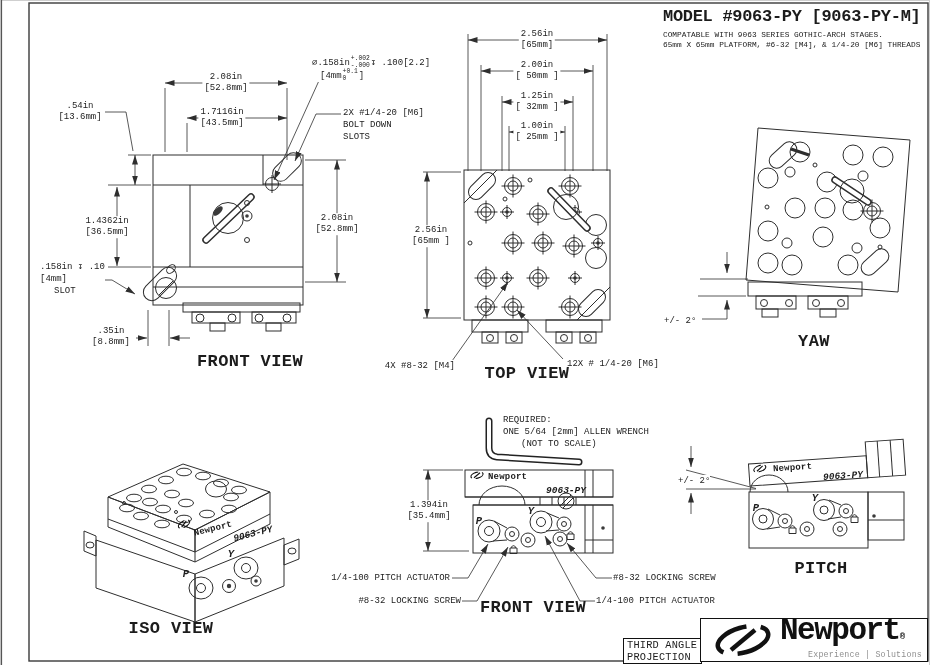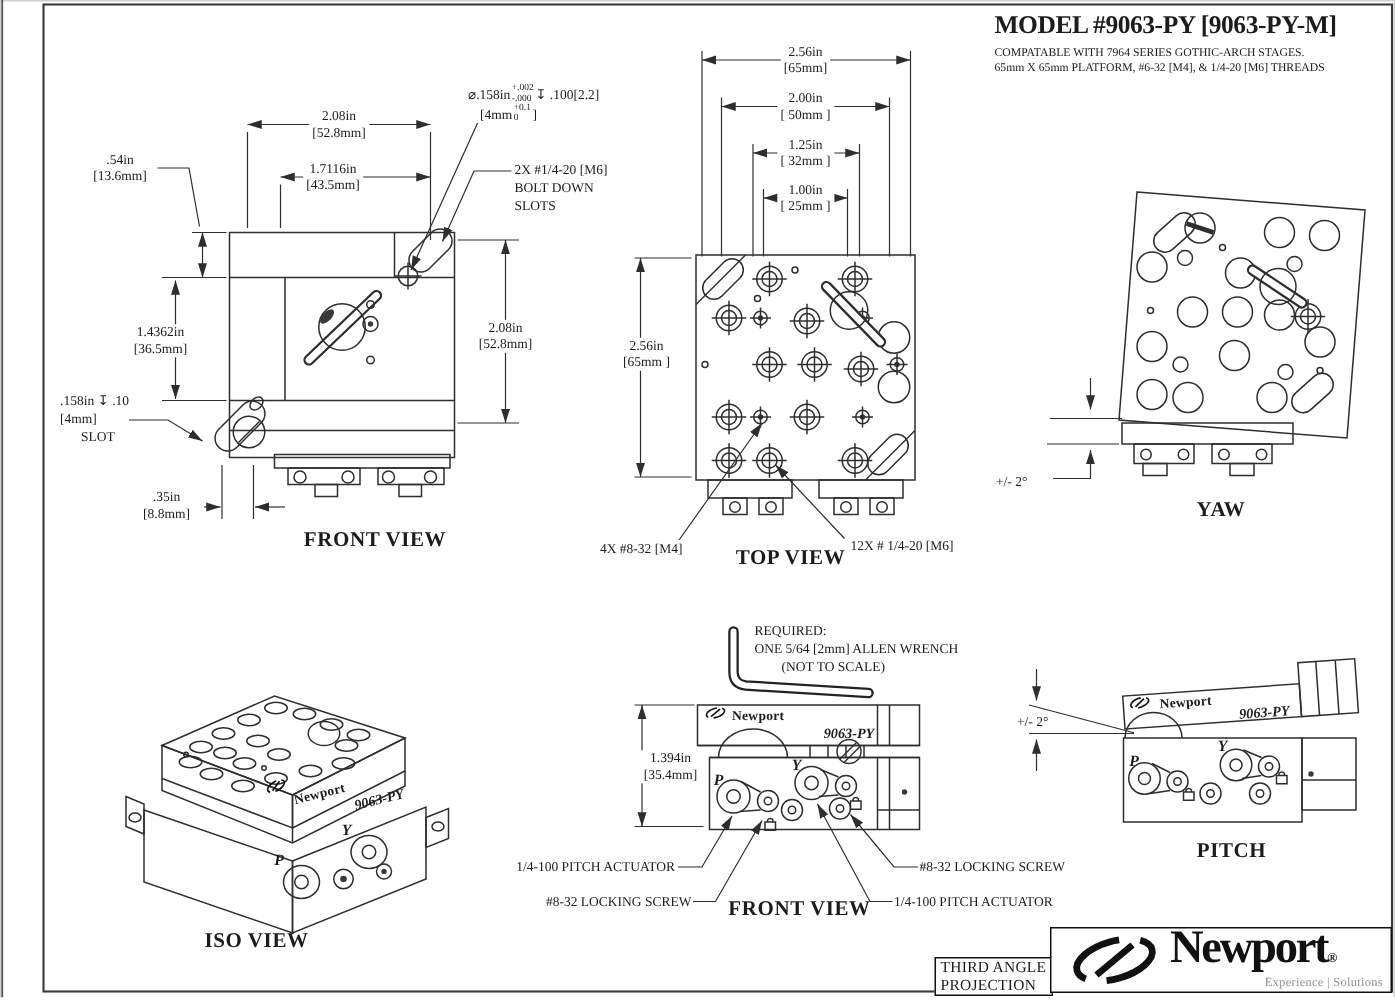--- a/index.html
+++ b/index.html
@@ -1,32 +1,32 @@
 <!DOCTYPE html>
 <html><head>
 <meta charset="utf-8">
 <style>
   html,body{margin:0;padding:0;background:#fff;}
   .sheet{position:relative;width:930px;height:665px;background:#fff;overflow:hidden;
-         font-family:Liberation Serif, serif;color:#1c1c1c;}
+         font-family:Liberation Mono, monospace;color:#1c1c1c;}
   .sheet svg.art{position:absolute;left:0;top:0;}
   .ln{fill:none;stroke:#2e2e2e;stroke-width:1;}
   .thin{stroke-width:.8;}
   .dk{fill:#3a3a3a;stroke:none;}
   .rodA{stroke:#2e2e2e;stroke-width:7.5;stroke-linecap:round;fill:none;}
   .rodB{stroke:#fff;stroke-width:4.5;stroke-linecap:round;fill:none;}
   .wrA{stroke:#222;stroke-width:7;fill:none;stroke-linejoin:round;stroke-linecap:round;}
   .wrB{stroke:#fff;stroke-width:4;fill:none;stroke-linejoin:round;stroke-linecap:round;}
   .lbl{position:absolute;white-space:nowrap;z-index:3;}
   .c{transform:translate(-50%,-50%);}
   .r{transform:translate(-100%,-50%);}
   .lm{transform:translate(0,-50%);}
   .dim{font-size:9px;line-height:1.2;text-align:center;background:#fff;padding:0 2px;}
   .note{font-size:9px;line-height:1.35;background:#fff;}
-  .vl{font-weight:700;font-size:14px;letter-spacing:.4px;}
+  .vl{font-weight:700;font-size:17px;letter-spacing:.4px;}
   .knob{font-weight:700;font-style:italic;font-size:10.5px;background:transparent;}
   .brandtxt{font-weight:700;font-size:9px;letter-spacing:.2px;}
   .modeltxt{font-weight:700;font-style:italic;font-size:9.5px;}
   .stk{display:inline-flex;flex-direction:column;font-size:6.3px;line-height:1.05;
        vertical-align:middle;margin:0 1px;text-align:left;}
   .row{display:flex;align-items:center;}
   .tb{position:absolute;left:663px;top:8px;width:262px;z-index:3;}
   .tb .t1{font-size:17px;font-weight:700;line-height:1.1;letter-spacing:-.3px;}
   .tb .n{font-size:7.8px;line-height:1.32;margin-top:3px;}
   .projbox{position:absolute;left:623px;top:638px;width:74px;height:23px;border:1.3px solid #111;
@@ -376,21 +376,21 @@
     <line x1="686" y1="470" x2="756" y2="488.5"></line>
     <line x1="686" y1="489" x2="756" y2="489"></line>
     <line x1="691" y1="446" x2="691" y2="467" marker-end="url(#ar)"></line>
     <line x1="691" y1="514" x2="691" y2="493" marker-end="url(#ar)"></line>
   </g>
 </svg>
 
 <div class="tb">
   <div class="t1">MODEL #9063-PY  [9063-PY-M]</div>
   <div class="n">
-    <span>COMPATABLE WITH 7964 SERIES GOTHIC-ARCH STAGES.</span><br>
+    <span>COMPATABLE WITH 9063 SERIES GOTHIC-ARCH STAGES.</span><br>
     <span>65mm X 65mm PLATFORM, #6-32 [M4], &amp; 1/4-20 [M6] THREADS</span>
   </div>
 </div>
 
 <div class="lbl dim c" style="left:226px;top:83px">
   <span>2.08in</span><br>
   <span>[52.8mm]</span>
 </div>
 <div class="lbl dim c" style="left:222px;top:118px">
   <span>1.7116in</span><br>
@@ -473,21 +473,21 @@
 <div class="lbl modeltxt" style="left:253px;top:534px;transform:translate(-50%,-50%) rotate(-14deg)">9063-PY</div>
 <div class="lbl knob c" style="left:186px;top:574px">P</div>
 <div class="lbl knob c" style="left:231px;top:554px">Y</div>
 <div class="lbl vl c" style="left:171px;top:628px">ISO VIEW</div>
 
 <div class="lbl note" style="left:503px;top:414px;background:transparent">
   <span>REQUIRED:</span><br>
   <span>ONE 5/64 [2mm] ALLEN WRENCH</span><br>
   <span style="margin-left:18px">(NOT TO SCALE)</span>
 </div>
-<div class="lbl dim c" style="left:447px;top:511px">
+<div class="lbl dim c" style="left:429px;top:511px">
   <span>1.394in</span><br>
   <span>[35.4mm]</span>
 </div>
 <div class="lbl brandtxt lm" style="left:488px;top:477px;background:transparent">Newport</div>
 <div class="lbl modeltxt c" style="left:566px;top:490px;background:transparent">9063-PY</div>
 <div class="lbl knob c" style="left:479px;top:521px">P</div>
 <div class="lbl knob c" style="left:531px;top:511px">Y</div>
 <div class="lbl note r" style="left:450px;top:578px">1/4-100 PITCH ACTUATOR</div>
 <div class="lbl note r" style="left:461px;top:601px">#8-32 LOCKING SCREW</div>
 <div class="lbl note lm" style="left:613px;top:578px">#8-32 LOCKING SCREW</div>

